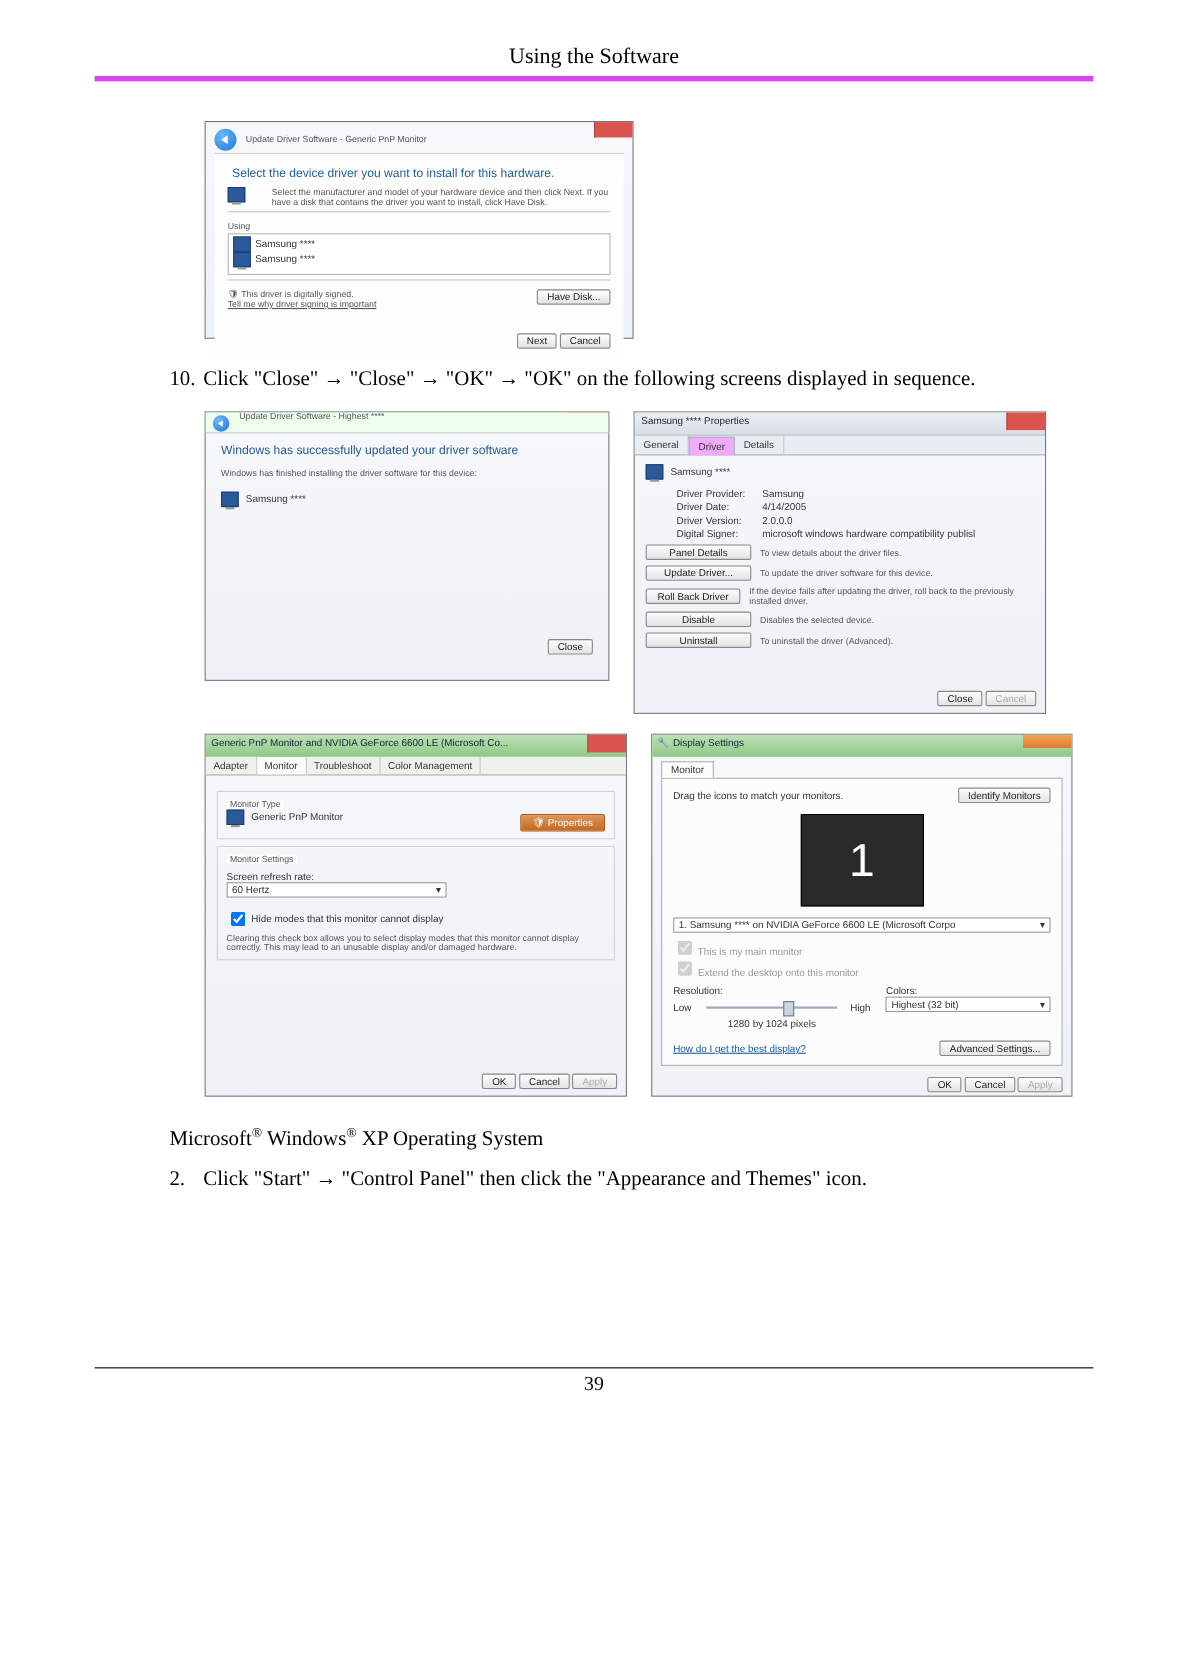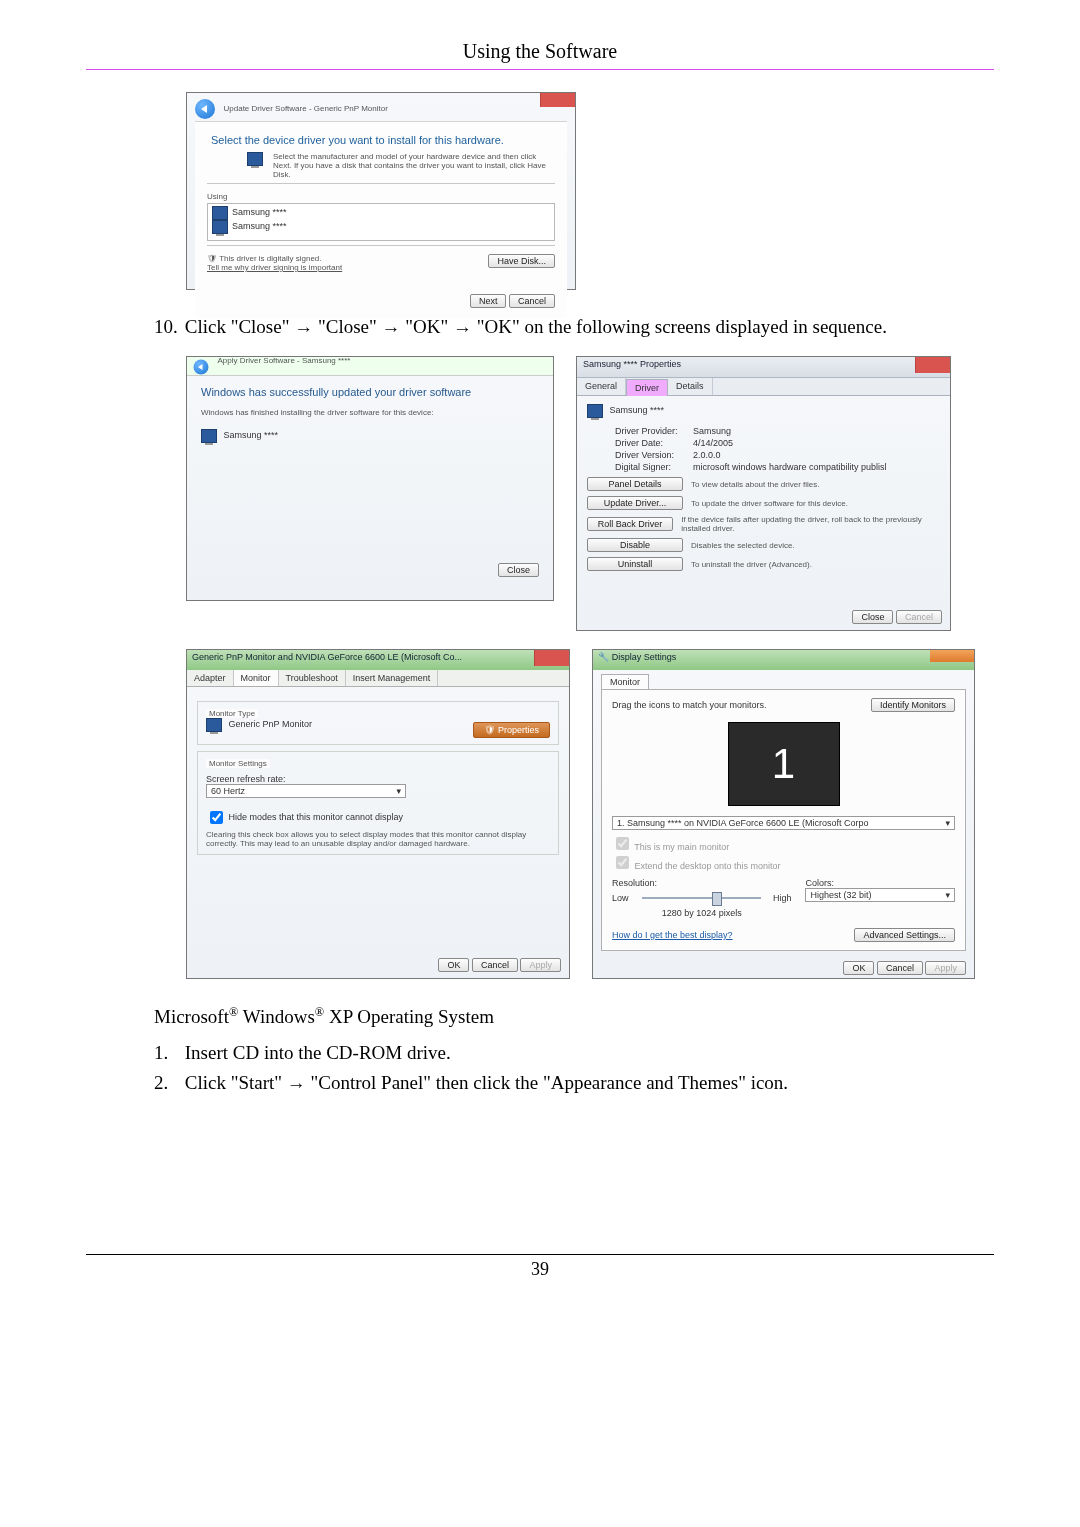--- a/index.html
+++ b/index.html
@@ -12,22 +12,22 @@
   }
   .page {
     width: 1080px;
     padding: 40px 86px 30px 86px;
     box-sizing: border-box;
   }
   .header {
     text-align: center;
     font-size: 20px;
     padding-bottom: 6px;
-    border-bottom: 1px solid #d946ef;
-    margin-bottom: 22px;
+    border-bottom: 5px solid #d946ef;
+    margin-bottom: 36px;
   }
   .body-col {
     margin-left: 100px;
   }
   .shot {
     display: inline-block;
     border: 1px solid #777;
     background: linear-gradient(#f6f8fb, #eef1f5);
     box-sizing: border-box;
     font-family: "Segoe UI", Tahoma, sans-serif;
@@ -161,21 +161,21 @@
 
     
     <div class="shot s1">
       <span class="redclose"></span>
       <div style="position:relative">
         <span class="back-arrow"></span>
         <span class="tiny">Update Driver Software - Generic PnP Monitor</span>
       </div>
       <div class="inner">
         <div class="hl">Select the device driver you want to install for this hardware.</div>
-        <div style="display:flex;gap:6px;margin-left:40px;">
+        <div style="display:flex;gap:20px;">
           <span class="icon-mon"></span>
           <span class="tiny" style="flex:1">Select the manufacturer and model of your hardware device and then click Next. If you have a disk that contains the driver you want to install, click Have Disk.</span>
         </div>
         <div class="hr"></div>
         <div class="tiny">Using</div>
         <div class="box" style="height:32px;">
           <div><span class="icon-mon"></span><span>Samsung ****</span></div>
           <div><span class="icon-mon"></span><span>Samsung ****</span></div>
         </div>
         <div class="hr"></div>
@@ -199,21 +199,21 @@
       <span class="step-text">Click "Close" → "Close" → "OK" → "OK" on the following screens displayed in sequence.</span>
     </div>
 
     
     <div class="row">
 
       <div class="shot s2">
         <span class="redclose"></span>
         <div class="bar">
           <span class="back-arrow" style="margin:0 4px 0 4px;transform:scale(.75);"></span>
-          <span class="tiny" style="position:relative;top:-6px;">Apply Driver Software - Samsung ****</span>
+          <span class="tiny" style="position:relative;top:-6px;">Update Driver Software - Highest ****</span>
         </div>
         <div class="inner">
           <div class="lbl-blue" style="font-size:11px;margin-bottom:10px;">Windows has successfully updated your driver software</div>
           <div class="tiny" style="margin-bottom:12px;">Windows has finished installing the driver software for this device:</div>
           <div><span class="icon-mon"></span> <span>Samsung ****</span></div>
           <div style="text-align:right;margin-top:120px;">
             <span class="xp-btn">Close</span>
           </div>
         </div>
       </div>
@@ -275,21 +275,21 @@
 
     
     <div class="row" style="margin-top:18px;">
 
       <div class="shot s4">
         <div class="titlebar"><span>Generic PnP Monitor and NVIDIA GeForce 6600 LE (Microsoft Co...</span><span class="redclose" style="height:16px;"></span></div>
         <div class="tabs">
           <div class="tab">Adapter</div>
           <div class="tab active">Monitor</div>
           <div class="tab">Troubleshoot</div>
-          <div class="tab">Insert Management</div>
+          <div class="tab">Color Management</div>
         </div>
         <div class="body">
           <div class="grp" style="overflow:auto;">
             <div class="tiny" style="margin-top:-12px;background:#fbfcfb;display:inline-block;padding:0 3px;">Monitor Type</div><br>
             <span class="icon-mon"></span>
             <span>Generic PnP Monitor</span>
             <span class="propbtn">🛡 <span>Properties</span></span>
             <div style="clear:both"></div>
           </div>
           <div class="grp">
@@ -365,24 +365,20 @@
         </div>
       </div>
     </div>
 
     
     <div class="sub-heading" style="margin-left:-32px;">
       <span>Microsoft</span><sup>®</sup><span> Windows</span><sup>®</sup><span> XP Operating System</span>
     </div>
 
     <div class="step" style="margin:8px 0 8px -32px;">
-      <span class="step-num">1.</span>
-      <span class="step-text">Insert CD into the CD-ROM drive.</span>
-    </div>
-    <div class="step" style="margin:8px 0 8px -32px;">
       <span class="step-num">2.</span>
       <span class="step-text">Click "Start" → "Control Panel" then click the "Appearance and Themes" icon.</span>
     </div>
 
   </div>
 
   <div class="footer">39</div>
 </div>
 
 </body></html>

